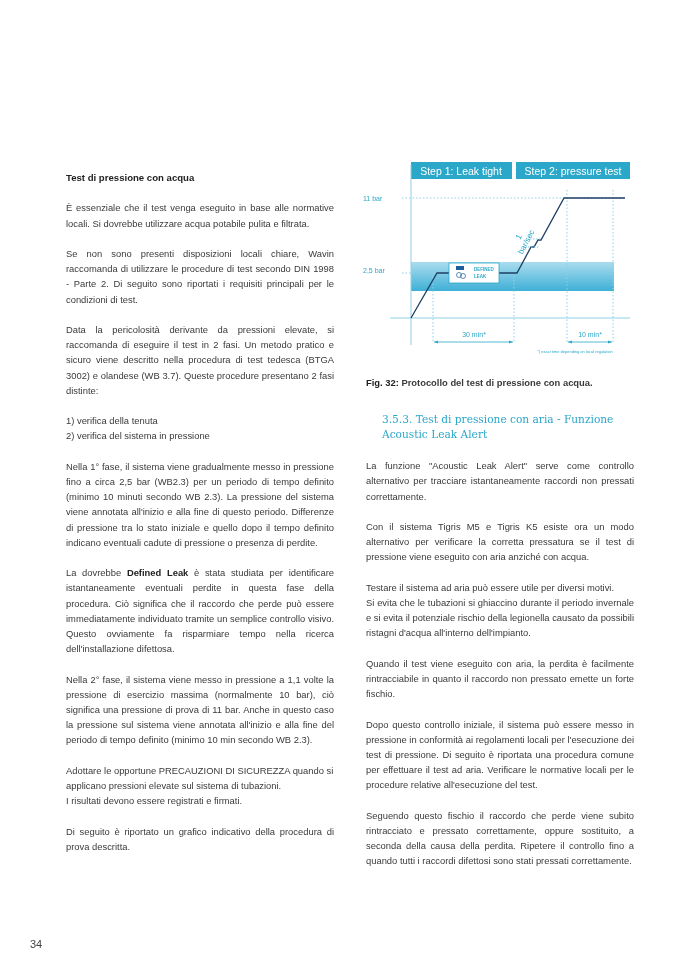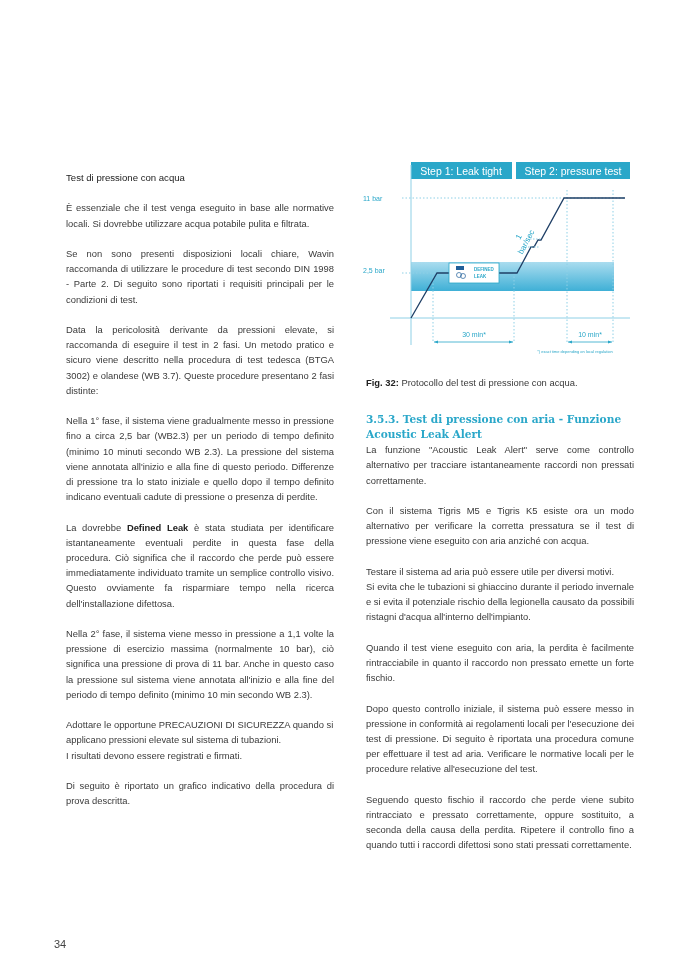--- a/index.html
+++ b/index.html
@@ -3,37 +3,41 @@
 <meta charset="utf-8">
 <style>
   html, body { margin: 0; padding: 0; background: #ffffff; }
   body { width: 691px; height: 972px; position: relative; overflow: hidden;
          font-family: "Liberation Sans", sans-serif; color: #3a3a3a; }
   .col { position: absolute; font-size: 9.4px; line-height: 15.2px; }
   .col-left { left: 66px; top: 170px; width: 268px; }
   .col-right { left: 366px; top: 375px; width: 268px; }
   .col p { margin: 0 0 15.2px 0; text-align: justify; }
   .col p.nj { text-align: left; }
-  .h-left { font-weight: normal; color: #222; margin: 0 0 15.2px 0; font-size: 9.6px; }
+  .h-left { font-weight: bold; color: #222; margin: 0 0 15.2px 0; font-size: 9.6px; }
   .bold { font-weight: bold; color: #222; }
-  .caption { margin: 0 0 22px 0; font-size: 9.4px; }
+  .caption { margin: 0 0 22px 0; font-size: 9.4px; font-weight: bold; }
   .caption b { color: #222; }
-  .h-section { font-family: "DejaVu Serif", serif; font-weight: bold; color: #2aa7c9;
-               font-size: 10.6px; line-height: 15px; margin: 0; }
-  .page-num { position: absolute; left: 30px; top: 938px; font-size: 11px; color: #444; margin-left: 24px; }
+  .h-section { font-family: "DejaVu Serif", serif; font-weight: normal; color: #2aa7c9;
+               font-size: 10.6px; line-height: 15px; margin: 16px; }
+  .page-num { position: absolute; left: 30px; top: 938px; font-size: 11px; color: #444; }
   .chart { position: absolute; left: 360px; top: 160px; width: 280px; height: 200px; }
 </style>
 </head>
 <body>
 
 <div class="col col-left">
   <div class="h-left">Test di pressione con acqua</div>
   <p>È essenziale che il test venga eseguito in base alle normative locali. Si dovrebbe utilizzare acqua potabile pulita e filtrata.</p>
   <p>Se non sono presenti disposizioni locali chiare, Wavin raccomanda di utilizzare le procedure di test secondo DIN 1998 - Parte 2. Di seguito sono riportati i requisiti principali per le condizioni di test.</p>
   <p>Data la pericolosità derivante da pressioni elevate, si raccomanda di eseguire il test in 2 fasi. Un metodo pratico e sicuro viene descritto nella procedura di test tedesca (BTGA 3002) e olandese (WB 3.7). Queste procedure presentano 2 fasi distinte:</p>
+  <p class="nj">
+    <span>1) verifica della tenuta</span><br>
+    <span>2) verifica del sistema in pressione</span>
+  </p>
   <p>Nella 1° fase, il sistema viene gradualmente messo in pressione fino a circa 2,5 bar (WB2.3) per un periodo di tempo definito (minimo 10 minuti secondo WB 2.3). La pressione del sistema viene annotata all'inizio e alla fine di questo periodo. Differenze di pressione tra lo stato iniziale e quello dopo il tempo definito indicano eventuali cadute di pressione o presenza di perdite.</p>
   <p><span>La dovrebbe </span><span class="bold">Defined Leak</span><span> è stata studiata per identificare istantaneamente eventuali perdite in questa fase della procedura. Ciò significa che il raccordo che perde può essere immediatamente individuato tramite un semplice controllo visivo. Questo ovviamente fa risparmiare tempo nella ricerca dell'installazione difettosa.</span></p>
   <p>Nella 2° fase, il sistema viene messo in pressione a 1,1 volte la pressione di esercizio massima (normalmente 10 bar), ciò significa una pressione di prova di 11 bar. Anche in questo caso la pressione sul sistema viene annotata all'inizio e alla fine del periodo di tempo definito (minimo 10 min secondo WB 2.3).</p>
   <p class="nj">
     <span>Adottare le opportune PRECAUZIONI DI SICUREZZA quando si applicano pressioni elevate sul sistema di tubazioni.</span><br>
     <span>I risultati devono essere registrati e firmati.</span>
   </p>
   <p>Di seguito è riportato un grafico indicativo della procedura di prova descritta.</p>
 </div>
 

